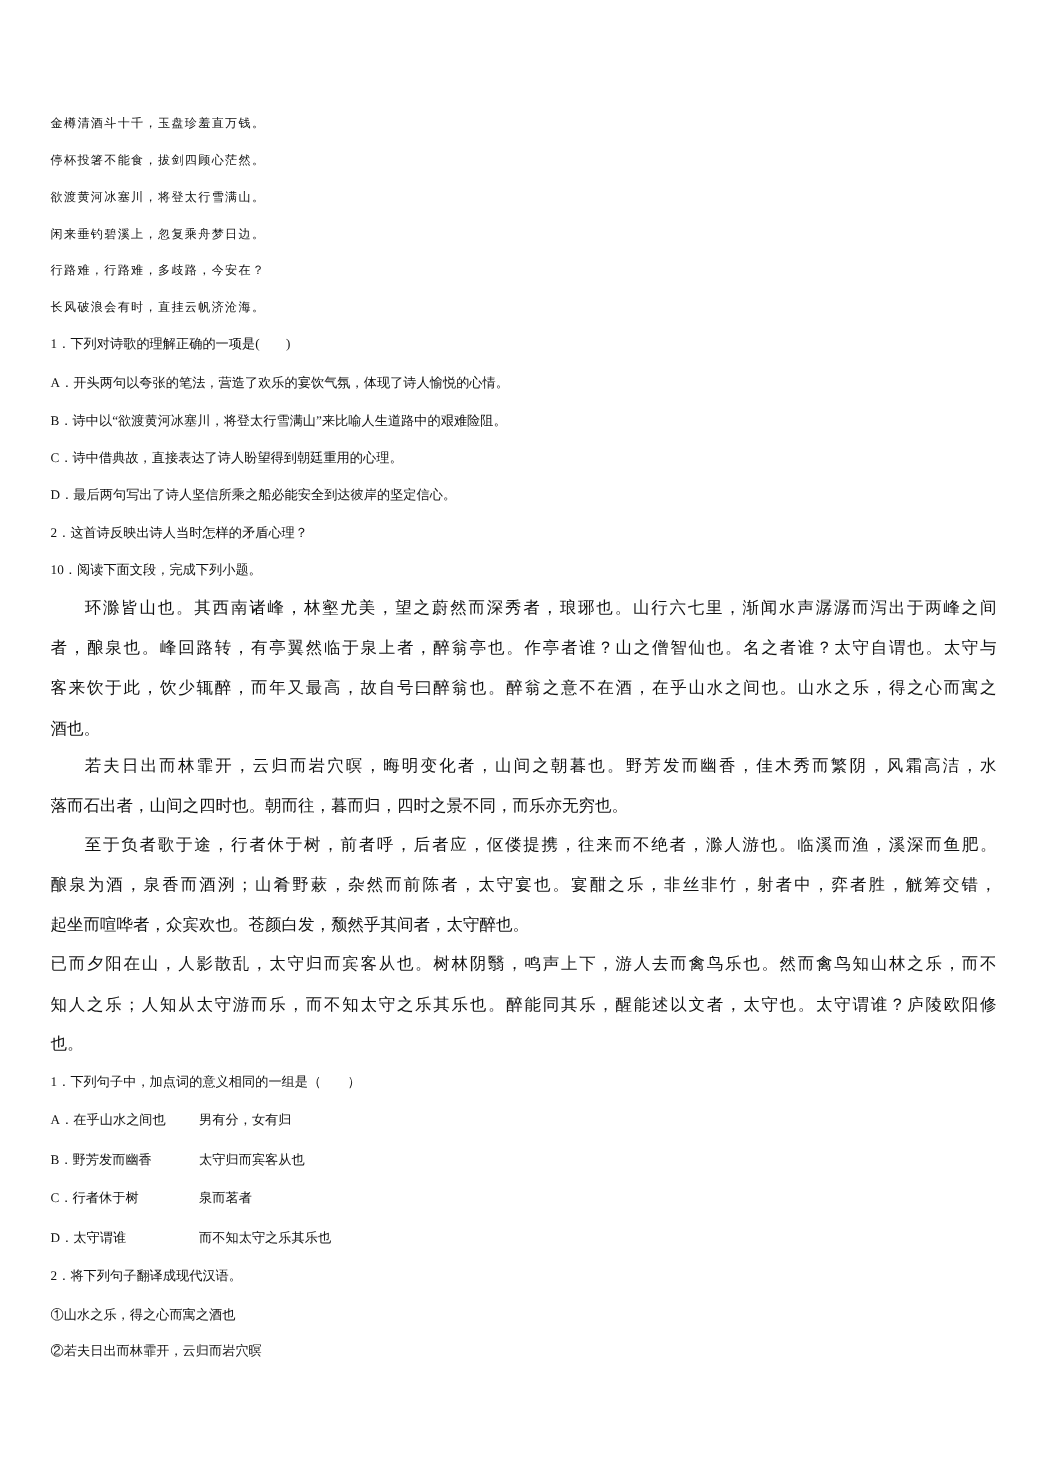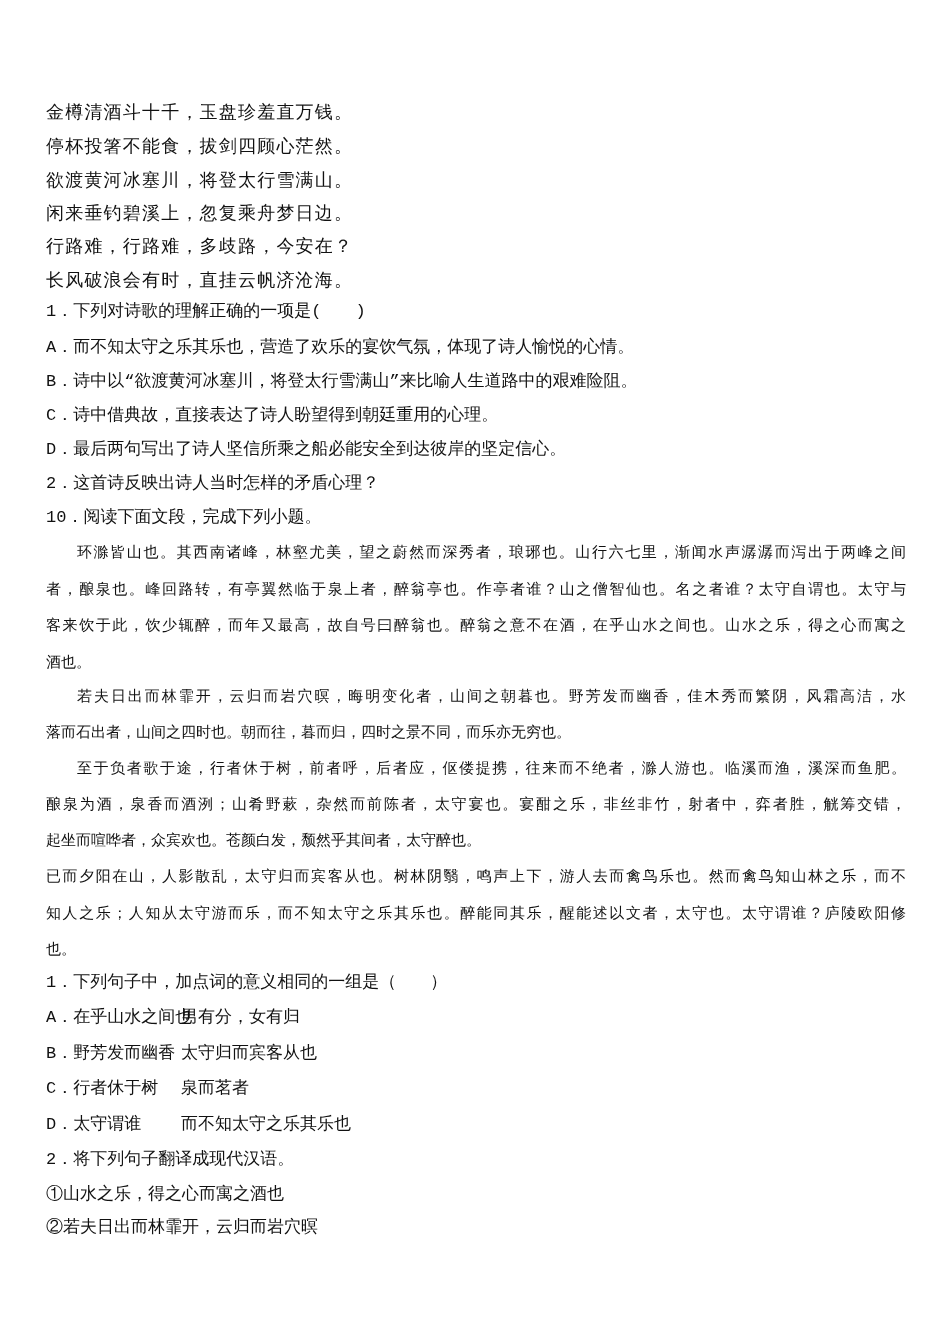--- a/index.html
+++ b/index.html
@@ -1,41 +1,41 @@
 <!DOCTYPE html>
 <html><head>
 <meta charset="utf-8">
 <style>
   html, body { margin:0; padding:0; background:#ffffff; }
   body { width:950px; height:1344px; position:relative; overflow:hidden;
          font-family:"DejaVu Serif","Liberation Serif",serif; color:#111; }
   .page { position:absolute; left:46px; top:0; width:860px; }
   .line { position:absolute; left:0; white-space:nowrap; font-size:15.5px; line-height:20px; }
-  .poem { font-size:18px; letter-spacing:1.2px; }
-  .q { font-family:Liberation Mono, monospace; font-size:17px; }
+  .poem { font-size:11px; letter-spacing:1.2px; }
+  .q { font-family:Liberation Serif, serif; font-size:12px; }
   .passage { font-size:15px; width:860px; text-align:justify; text-align-last:justify; }
   .passage.last { text-align-last:left; }
   .indent { text-indent:31px; }
   .opt-a { display:inline-block; width:135px; }
   .opt-b { display:inline-block; }
 </style>
 </head>
 <body>
 
 <div class="page">
 
   <div class="line poem" style="top:102px">金樽清酒斗十千，玉盘珍羞直万钱。</div>
   <div class="line poem" style="top:136px">停杯投箸不能食，拔剑四顾心茫然。</div>
   <div class="line poem" style="top:170px">欲渡黄河冰塞川，将登太行雪满山。</div>
   <div class="line poem" style="top:203px">闲来垂钓碧溪上，忽复乘舟梦日边。</div>
   <div class="line poem" style="top:236px">行路难，行路难，多歧路，今安在？</div>
   <div class="line poem" style="top:270px">长风破浪会有时，直挂云帆济沧海。</div>
 
   <div class="line q" style="top:302px">1．下列对诗歌的理解正确的一项是(　　)</div>
-  <div class="line q" style="top:338px">A．而不知太守之乐其乐也，营造了欢乐的宴饮气氛，体现了诗人愉悦的心情。</div>
+  <div class="line q" style="top:338px">A．开头两句以夸张的笔法，营造了欢乐的宴饮气氛，体现了诗人愉悦的心情。</div>
   <div class="line q" style="top:372px">B．诗中以“欲渡黄河冰塞川，将登太行雪满山”来比喻人生道路中的艰难险阻。</div>
   <div class="line q" style="top:406px">C．诗中借典故，直接表达了诗人盼望得到朝廷重用的心理。</div>
   <div class="line q" style="top:440px">D．最后两句写出了诗人坚信所乘之船必能安全到达彼岸的坚定信心。</div>
   <div class="line q" style="top:474px">2．这首诗反映出诗人当时怎样的矛盾心理？</div>
   <div class="line q" style="top:508px">10．阅读下面文段，完成下列小题。</div>
 
   <div class="line passage indent" style="top:542px">环滁皆山也。其西南诸峰，林壑尤美，望之蔚然而深秀者，琅琊也。山行六七里，渐闻水声潺潺而泻出于两峰之间</div>
   <div class="line passage" style="top:579px">者，酿泉也。峰回路转，有亭翼然临于泉上者，醉翁亭也。作亭者谁？山之僧智仙也。名之者谁？太守自谓也。太守与</div>
   <div class="line passage" style="top:615px">客来饮于此，饮少辄醉，而年又最高，故自号曰醉翁也。醉翁之意不在酒，在乎山水之间也。山水之乐，得之心而寓之</div>
   <div class="line passage last" style="top:652px">酒也。</div>

